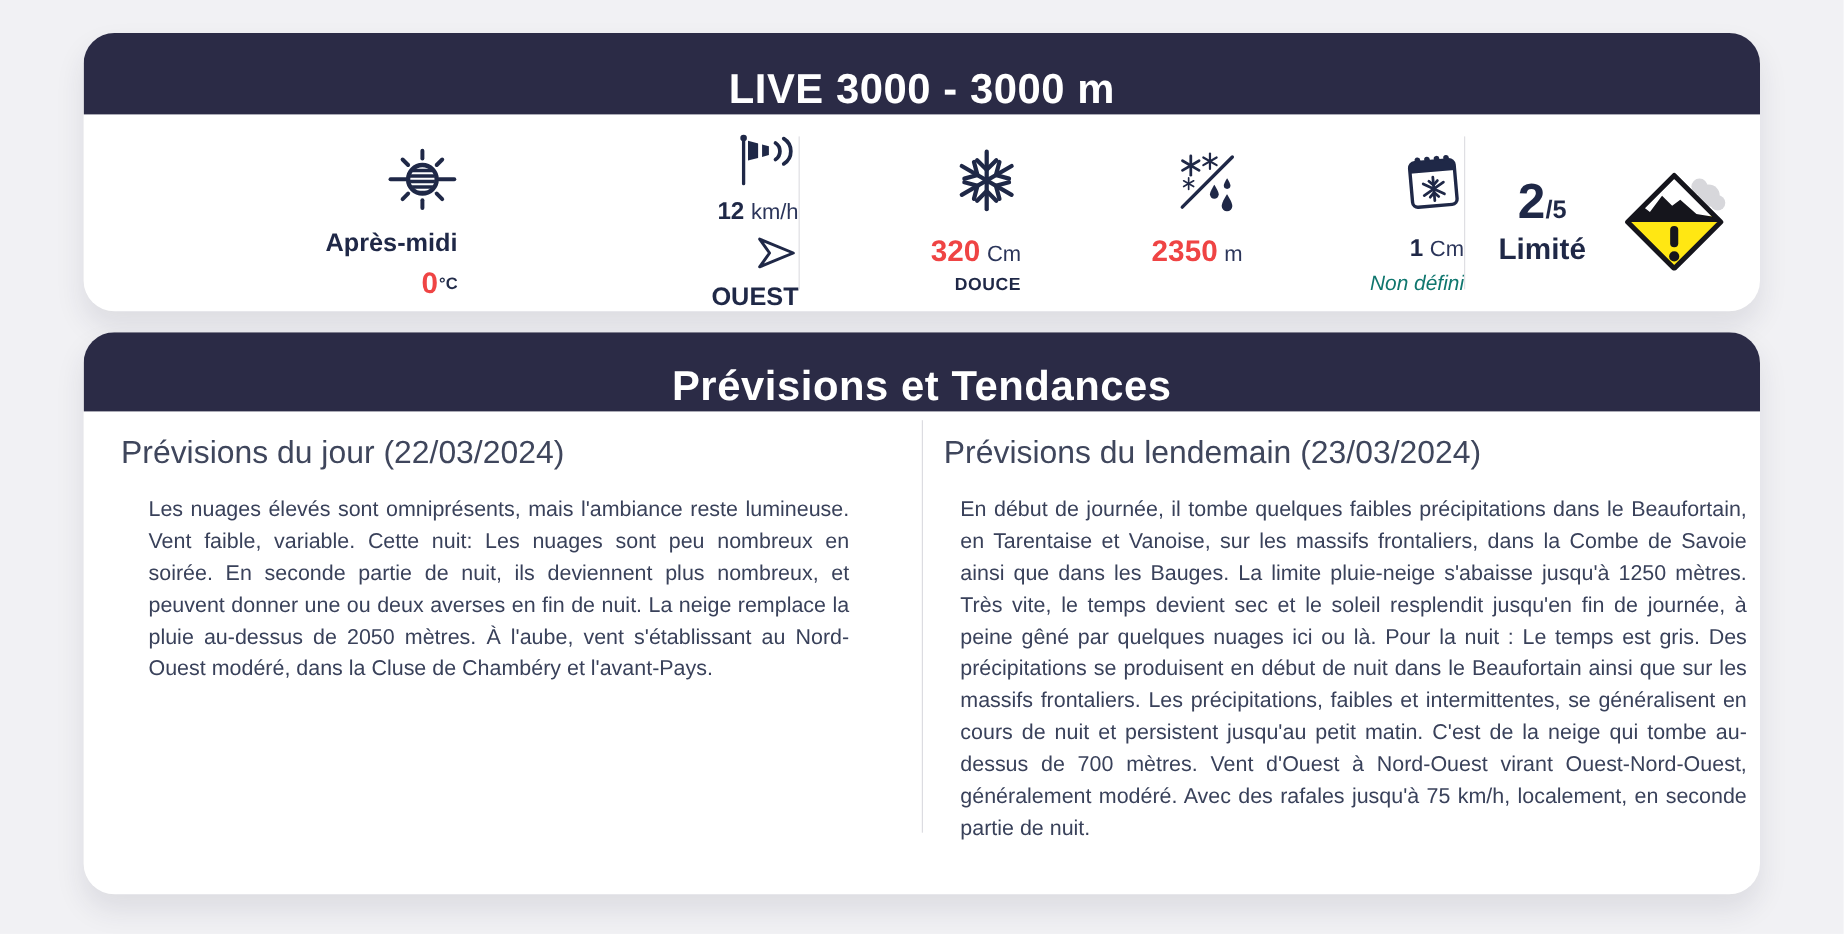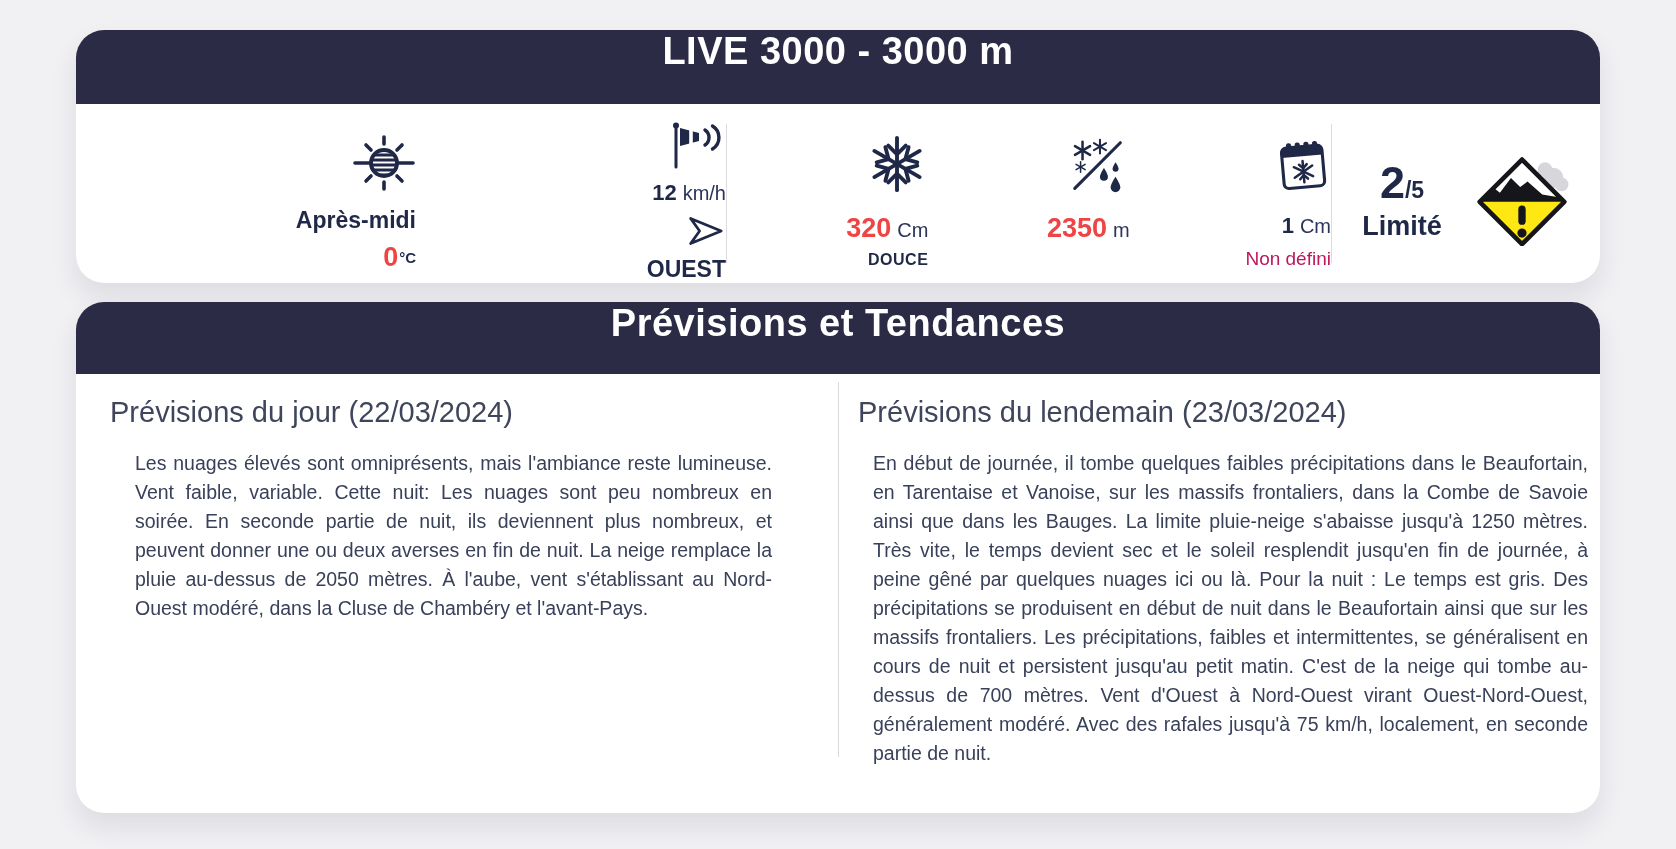--- a/index.html
+++ b/index.html
@@ -10,41 +10,41 @@
     color:#222c4a;
   }
   .page{padding-top:30px}
   .card{
     width:1524px;margin-left:76px;border-radius:28px;background:#ffffff;
     box-shadow:0 14px 26px rgba(35,35,70,.10);overflow:hidden;
   }
   .card + .card{margin-top:19px}
   .card-header{
     background:#2b2b46;height:74px;
-    display:flex;align-items:flex-start;justify-content:center;
+    display:flex;align-items:flex-end;justify-content:center;
   }
   .card-title{margin:0;color:#ffffff;font-size:38px;font-weight:700;letter-spacing:.5px}
 
   
   .live-body{display:flex;height:179px;align-items:stretch}
   .live-group{display:flex}
   .group-a{width:650px;padding-left:30px;box-sizing:border-box}
   .group-b{width:604px}
   .live-col{flex:1;display:flex;flex-direction:column;align-items:flex-end;padding-top:13px}
   .icon-slot{height:78px;display:flex;align-items:flex-end;justify-content:center;padding-bottom:2px}
   .wind-col .icon-slot{height:56px;align-items:flex-start;padding-top:4px}
   .col-label{font-size:23px;font-weight:700;color:#1f2847;margin-top:10px;white-space:nowrap}
   .value-row{margin-top:8px;white-space:nowrap}
   .snow-value{margin-top:16px}
   .v-big{font-size:27px;font-weight:700;color:#ef4444}
   .v-mid{font-size:22px;font-weight:700;color:#1f2847}
   .v-unit{font-size:20px;color:#2b355a;margin-left:6px}
   .deg{font-size:15px;font-weight:700;vertical-align:3px;margin-left:1px}
   .quality{font-size:16px;font-weight:700;letter-spacing:.5px;margin-top:7px;color:#1f2847}
-  .status-italic{font-size:19px;margin-top:9px;color:#be185d}
+  .status-italic{font-size:19px;font-style:italic;margin-top:9px;color:#0f766e}
   .wind-arrow{margin-top:7px}
   .v-divider{width:1px;background:#dcdce0;margin:20px 0;align-self:stretch}
 
   .risk-group{flex:1;display:flex;align-items:center;justify-content:center;gap:32px;padding-top:12px}
   .risk-text{text-align:center}
   .risk-line{white-space:nowrap}
   .risk-level{font-size:45px;font-weight:700;color:#1f2847}
   .risk-scale{font-size:23px;font-weight:700;color:#1f2847}
   .risk-label{font-size:27px;font-weight:700;color:#1f2847;margin-top:2px}
 

